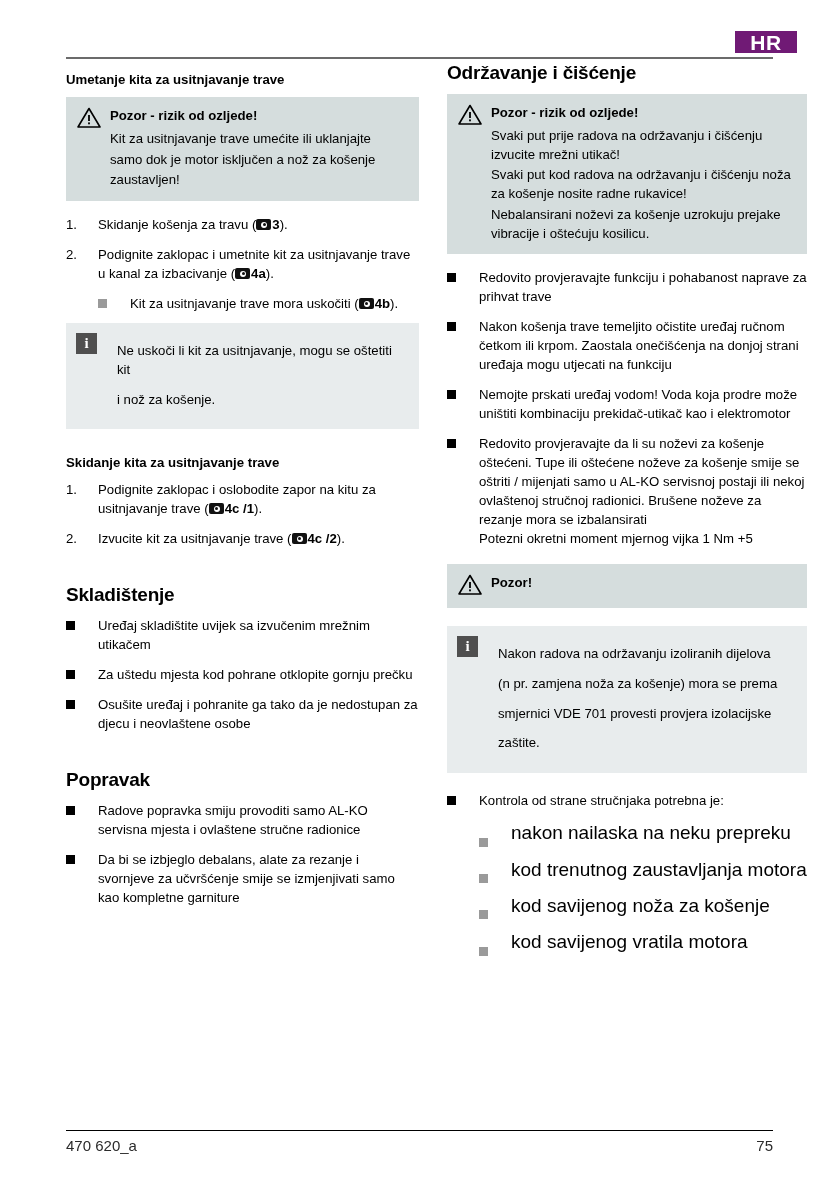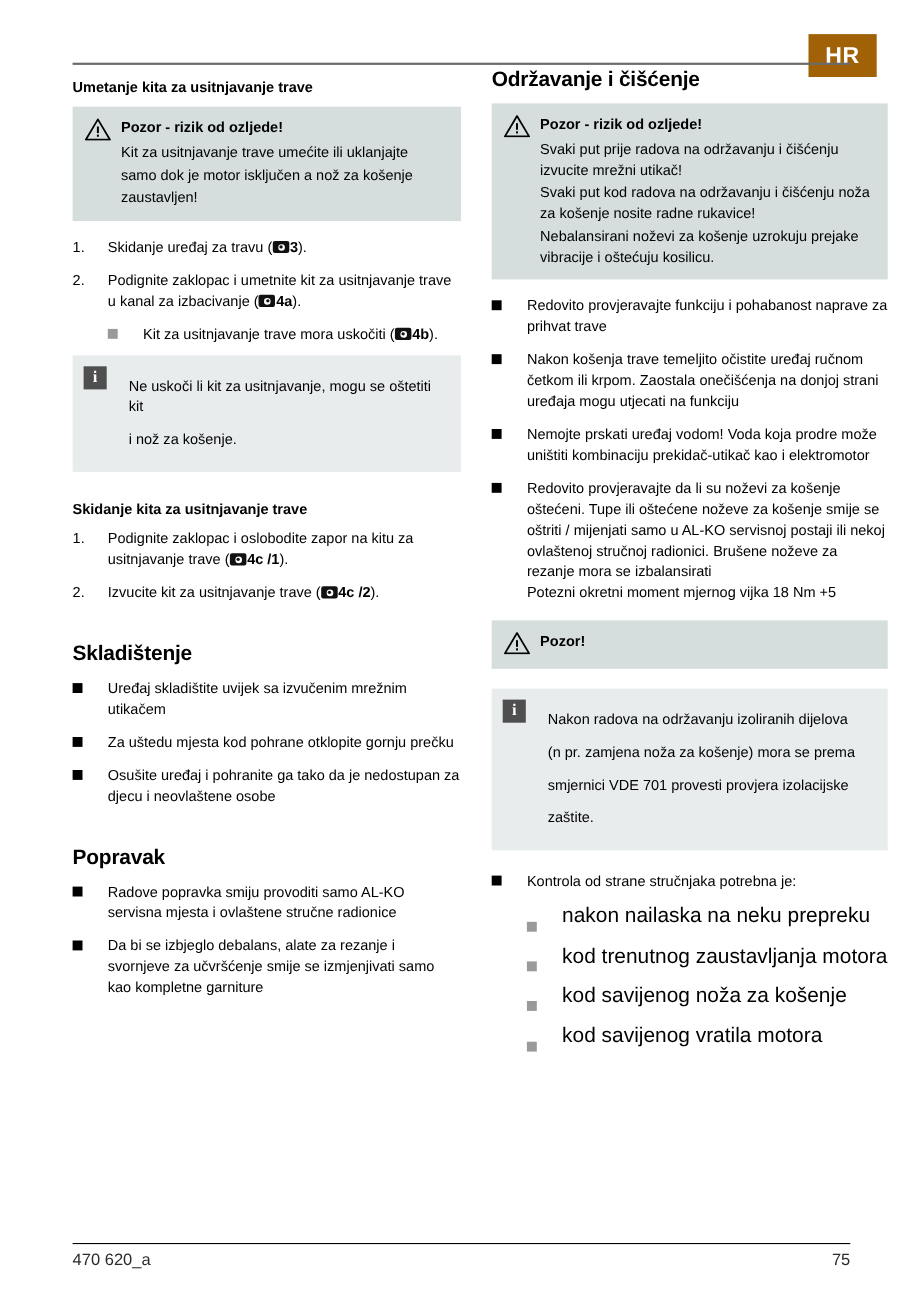--- a/index.html
+++ b/index.html
@@ -27,22 +27,22 @@
     left: 0;
     top: 0;
     width: 839px;
     height: 62px;
   }
   #lang-badge {
     position: absolute;
     right: 42px;
     top: 31px;
     width: 62px;
-    height: 39px;
-    background: #a16207;
+    height: 22px;
+    background: #701a75;
     color: #ffffff;
     font-size: 21px;
     font-weight: bold;
     letter-spacing: 0.5px;
     display: flex;
     align-items: center;
     justify-content: center;
     line-height: 1;
   }
   #header-rule {
@@ -303,21 +303,21 @@
       <div class="box-body">
         <p>Kit za usitnjavanje trave umećite ili uklanjajte</p>
         <p>samo dok je motor isključen a nož za košenje</p>
         <p>zaustavljen!</p>
       </div>
     </div>
 
     <ol class="num-list">
       <li class="num-item">
         <span class="num-marker">1.</span>
-        <span class="num-text"><span>Skidanje uređaj za travu (</span><span class="cam"></span><span class="ref">3</span><span>).</span></span>
+        <span class="num-text"><span>Skidanje košenja za travu (</span><span class="cam"></span><span class="ref">3</span><span>).</span></span>
       </li>
       <li class="num-item">
         <span class="num-marker">2.</span>
         <span class="num-text"><span>Podignite zaklopac i umetnite kit za usitnjavanje trave u kanal za izbacivanje (</span><span class="cam"></span><span class="ref">4a</span><span>).</span></span>
       </li>
     </ol>
 
     <div class="sub-bullet-inline">
       <span class="sub-marker">
           <i></i>
@@ -426,21 +426,21 @@
             <i></i>
           </span>
         <span class="bul-text">Nemojte prskati uređaj vodom! Voda koja prodre može uništiti kombinaciju prekidač-utikač kao i elektromotor</span>
       </li>
       <li class="bul-item">
         <span class="bul-marker">
             <i></i>
           </span>
         <span class="bul-text">
           <span>Redovito provjeravajte da li su noževi za košenje oštećeni. Tupe ili oštećene noževe za košenje smije se oštriti / mijenjati samo u AL-KO servisnoj postaji ili nekoj ovlaštenoj stručnoj radionici. Brušene noževe za rezanje mora se izbalansirati</span><br>
-          <span>Potezni okretni moment mjernog vijka 18 Nm +5</span>
+          <span>Potezni okretni moment mjernog vijka 1 Nm +5</span>
         </span>
       </li>
     </ul>
 
     <div class="box" style="margin-top:16px;">
       <div class="box-head">
         <span class="warn-icon">
           <svg viewBox="0 0 24 21" width="24" height="21" aria-hidden="true">
             <path d="M12 1.5 L23 20 L1 20 Z" fill="none" stroke="#000" stroke-width="1.6" stroke-linejoin="round"></path>
             <rect x="11.1" y="8" width="1.8" height="6" fill="#000"></rect>

